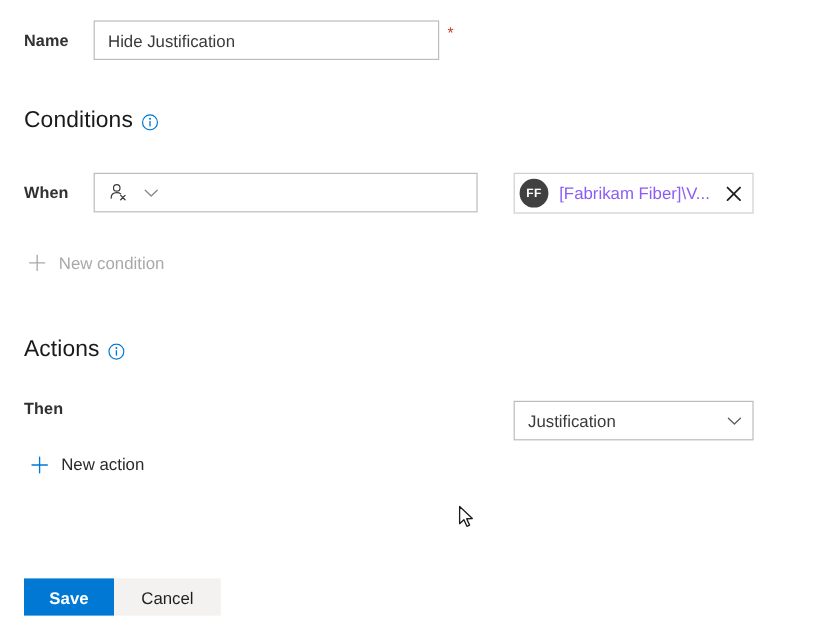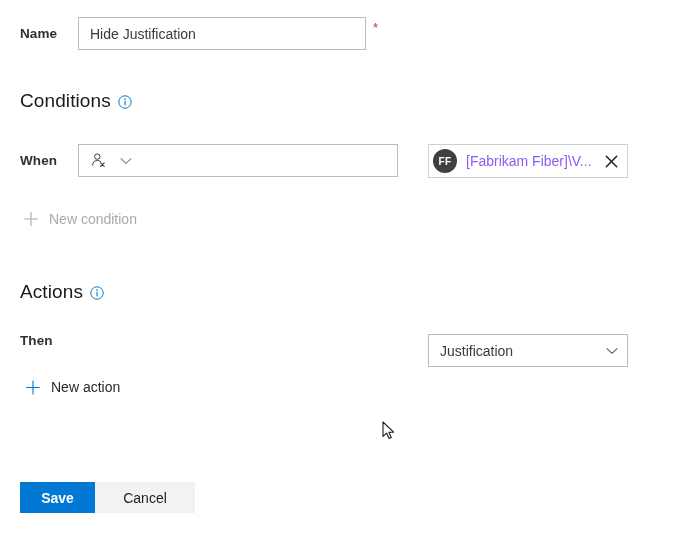--- a/index.html
+++ b/index.html
@@ -242,21 +242,21 @@
   }
   .btn-primary {
     background: #0078d4;
     color: #ffffff;
     font-weight: bold;
     width: 75px;
   }
   .btn-secondary {
     background: #f3f2f1;
     color: #201f1e;
-    width: 100px;
+    width: 89px;
   }
 
   
   #mouse-cursor {
     position: absolute;
     left: 382px;
     top: 421px;
     width: 14px;
     height: 21px;
     pointer-events: none;

